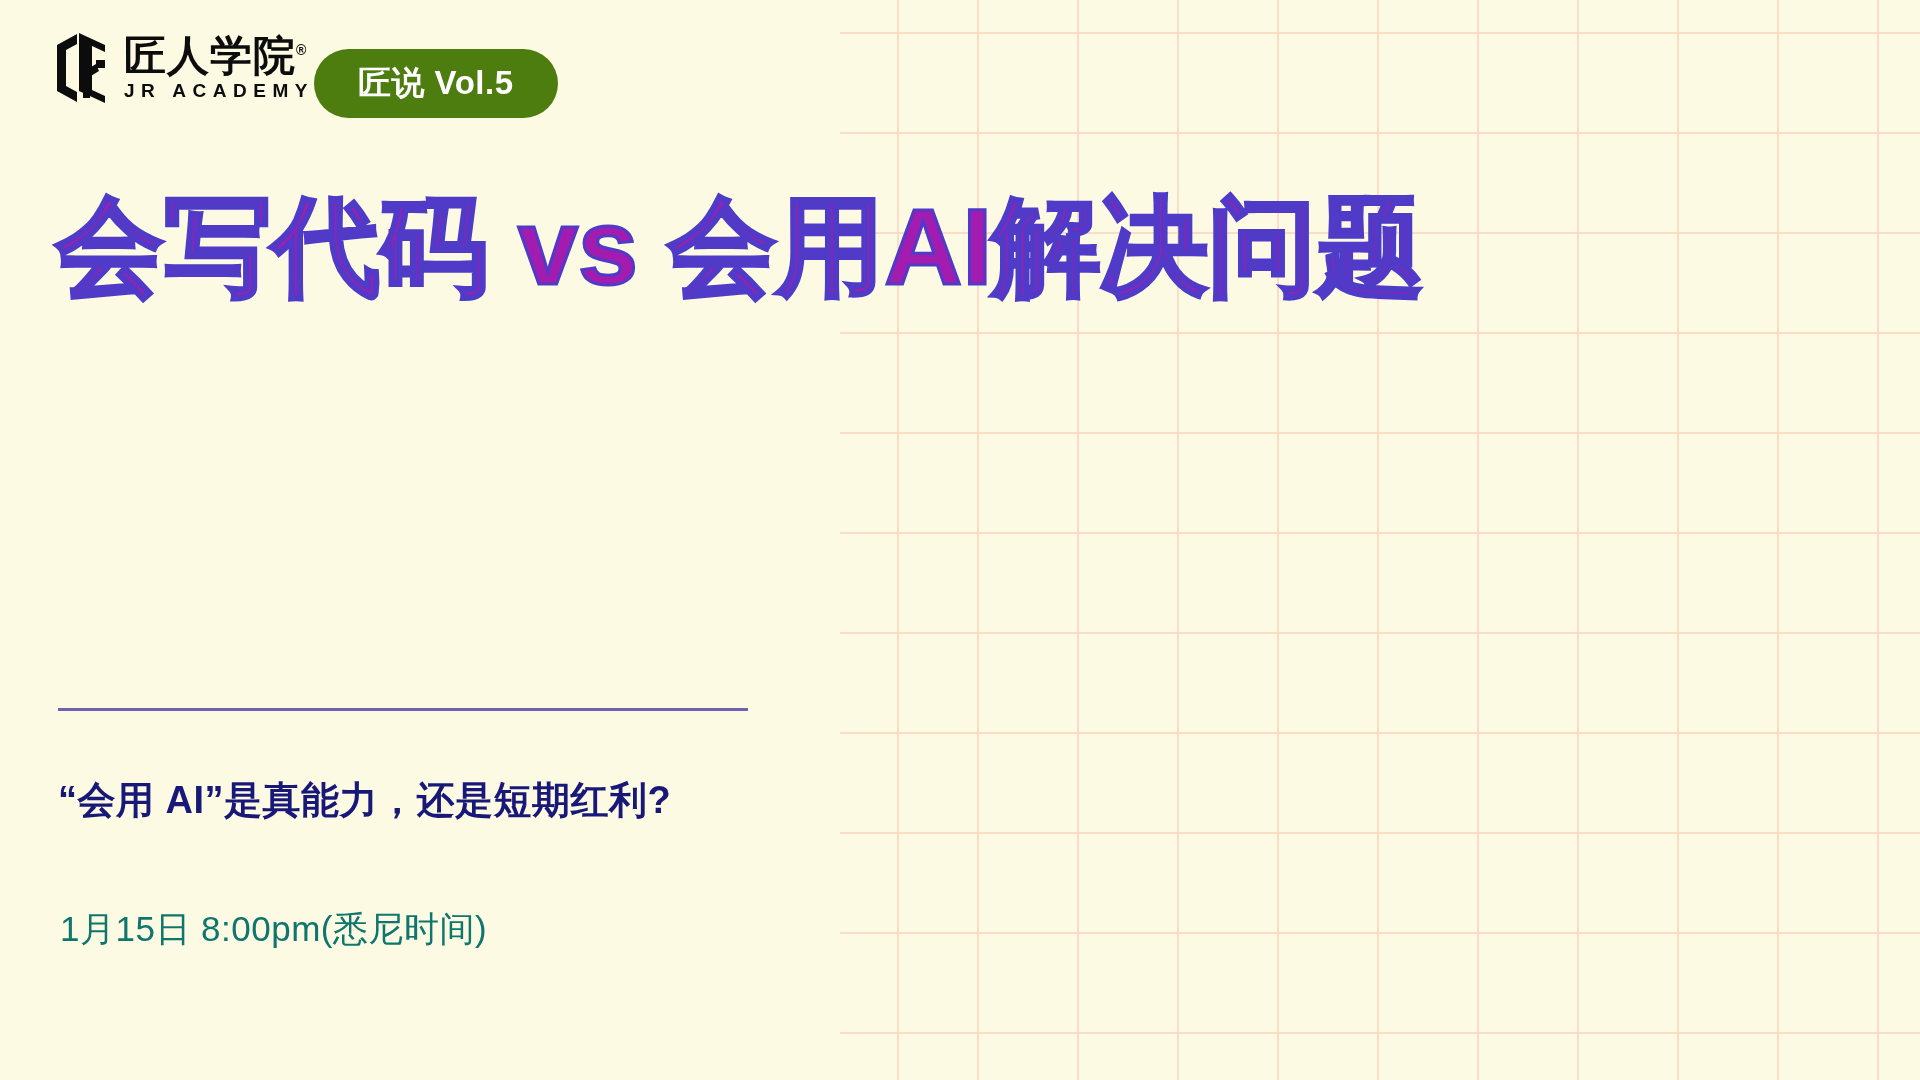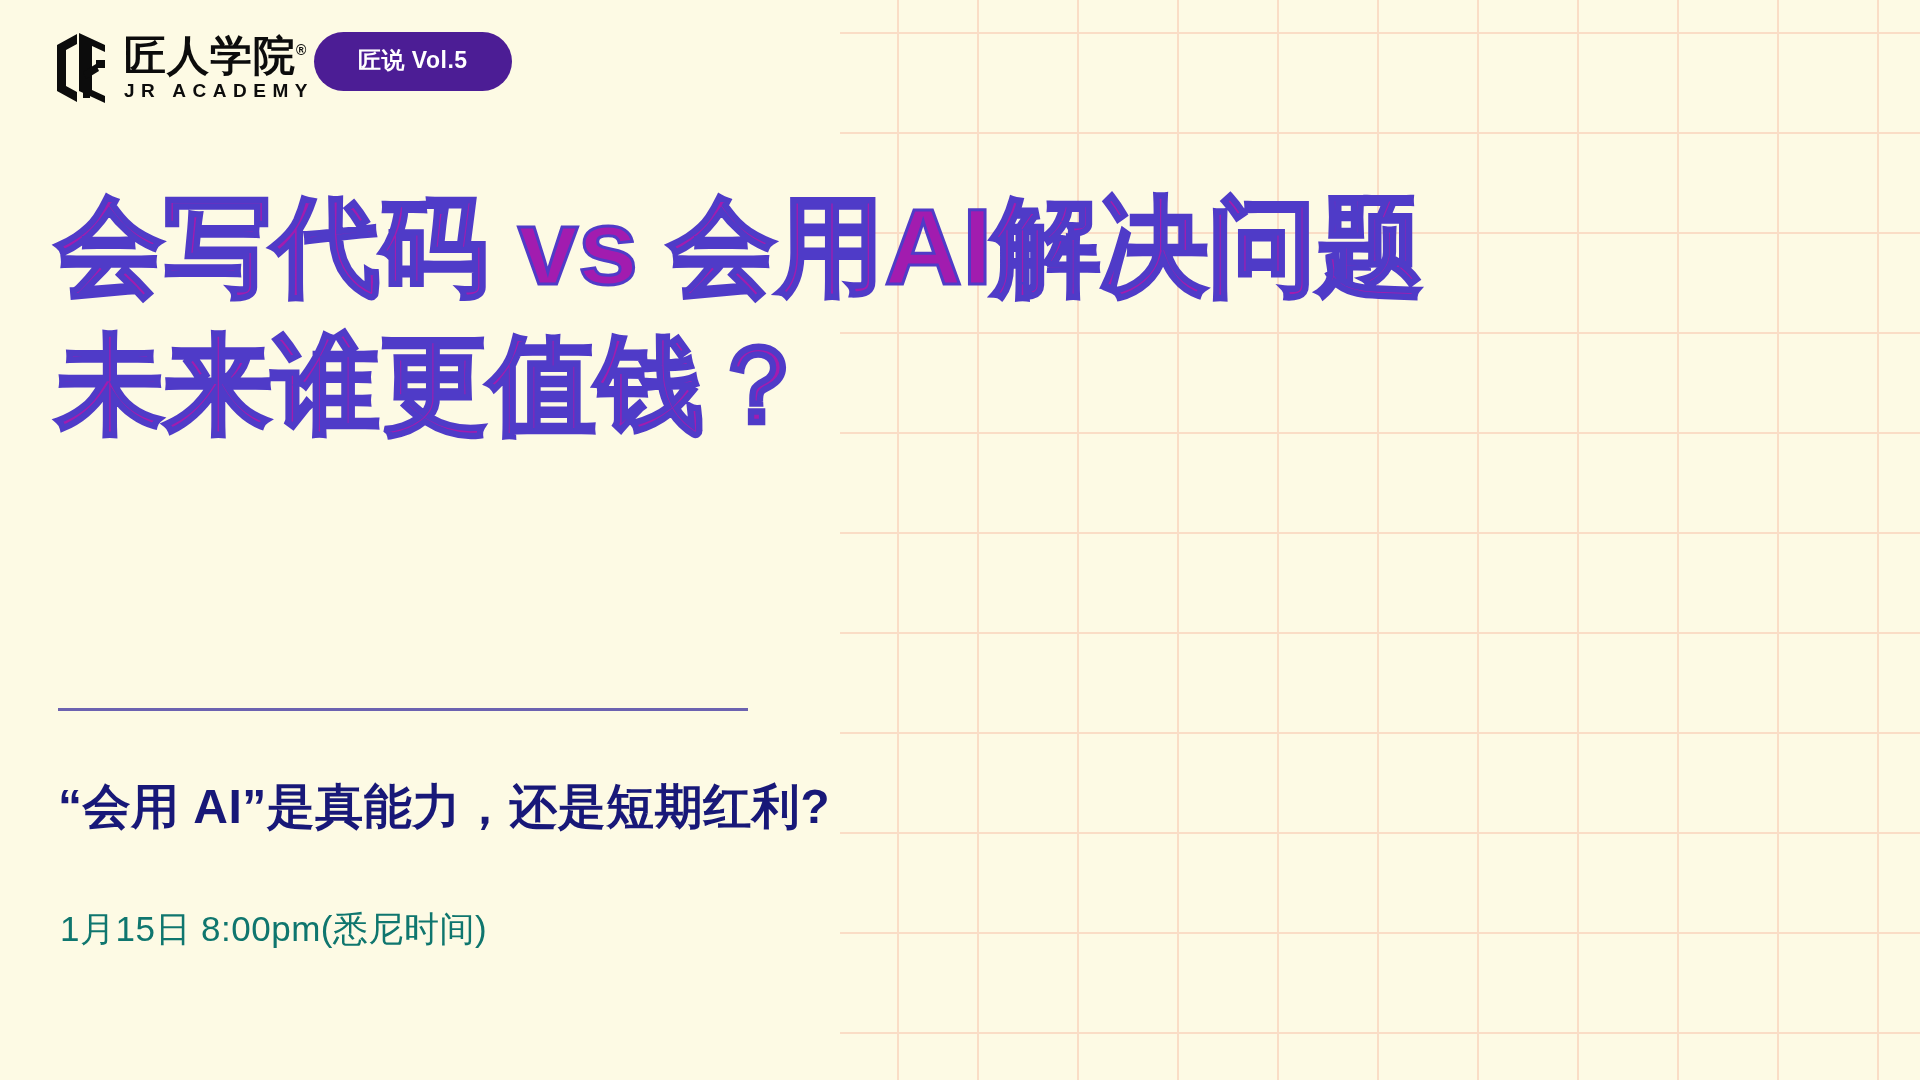--- a/index.html
+++ b/index.html
@@ -86,29 +86,30 @@
     font-size: 19px;
     font-weight: 800;
     color: #0C0C0C;
     letter-spacing: 6.5px;
     line-height: 1.1;
     margin-top: 3px;
     white-space: nowrap;
   }
 
   .badge {
-    background: #4c1d95;
+    background: #4d7c0f;
     color: #FFFFFF;
     border-radius: 999px;
     padding: 17px 44px 19px 44px;
-    font-size: 23px;
+    font-size: 33px;
     font-weight: 800;
     letter-spacing: 0.5px;
     white-space: nowrap;
     line-height: 1;
+    margin-top: 17px;
   }
 
   
   .headline {
     position: absolute;
     left: 56px;
     top: 178px;
     width: 1600px;
   }
   .headline-line {
@@ -131,21 +132,21 @@
     height: 3px;
     background: #6C62B0;
   }
 
   
   .subtitle {
     position: absolute;
     left: 58px;
     top: 776px;
     color: #181878;
-    font-size: 48px;
+    font-size: 38px;
     font-weight: 700;
     letter-spacing: 0.5px;
     white-space: nowrap;
     line-height: 1.3;
   }
 
   
   .date-line {
     position: absolute;
     left: 60px;
@@ -181,21 +182,20 @@
         <span class="logo-cn"><span>匠人学院</span><span class="reg">®</span></span>
         <span class="logo-en">JR ACADEMY</span>
       </span>
     </div>
 
     <div class="badge">匠说 Vol.5</div>
   </div>
 
   <div class="headline">
     <div class="headline-line">会写代码 vs 会用AI解决问题</div>
-    <div class="headline-line">未来谁更值钱？</div>
   </div>
 
   <div class="divider"></div>
 
   <div class="subtitle">“会用 AI”是真能力，还是短期红利?</div>
 
   <div class="date-line">1月15日  8:00pm(悉尼时间)</div>
 
 </div>
 

